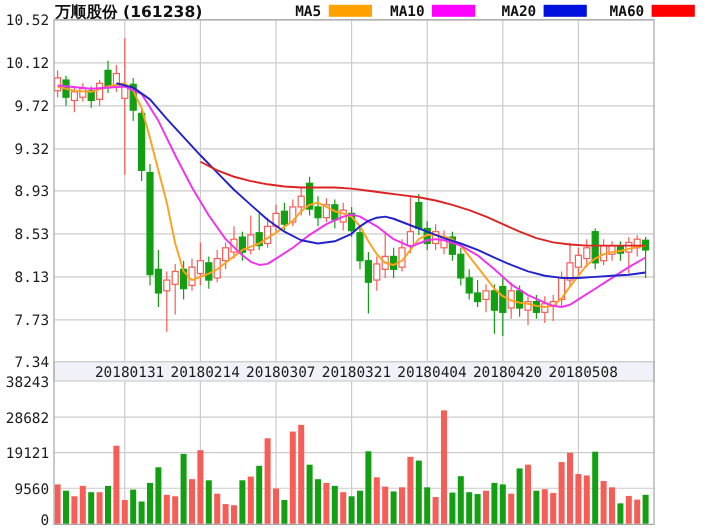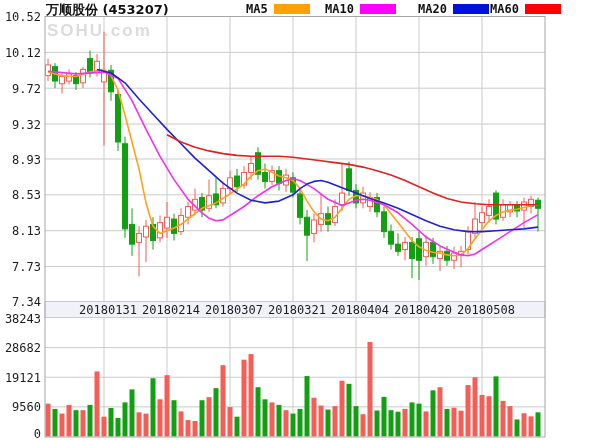--- a/index.html
+++ b/index.html
@@ -6,30 +6,29 @@
   #app{position:relative;width:600px;height:440px;background:#ffffff;overflow:hidden;
        font-family:"Liberation Sans",sans-serif;}
   .title{position:absolute;left:46px;top:1px;font-size:13px;font-weight:bold;color:#111;
          font-family:"DejaVu Sans",sans-serif;white-space:nowrap;}
   .watermark{position:absolute;left:47px;top:21px;font-size:17px;font-weight:bold;
          color:#dcdcdc;letter-spacing:2px;font-family:"Liberation Sans",sans-serif;z-index:3;}
   .legend-item{position:absolute;top:2px;height:13px;display:flex;align-items:center;padding-left:20px;}
   .legend-label{font-size:12px;font-weight:bold;color:#111;
          font-family:"DejaVu Sans Mono",monospace;margin-right:6px;}
   .legend-swatch{display:inline-block;width:36px;height:10px;background:#ccc;}
-  #li-ma5{left:226px;} #li-ma10{left:305px;} #li-ma20{left:390px;margin-left:8px;} #li-ma60{left:470px;}
+  #li-ma5{left:226px;} #li-ma10{left:305px;} #li-ma20{left:390px;margin-left:8px;} #li-ma60{left:488px;}
   svg{position:absolute;left:0;top:0;}
   text{font-family:"DejaVu Sans Mono",monospace;font-size:12px;fill:#1c1c1c;}
 </style>
 </head>
 <body>
 
 <div id="app">
-  <div class="title">万顺股份 (453207)</div>
-  <div class="watermark">SOHU.com</div>
+  <div class="title">万顺股份 (161238)</div>
 
   <div class="legend-item" id="li-ma5">
     <span class="legend-label">MA5</span>
     <span class="legend-swatch" style="background: rgb(255, 162, 0);"></span>
   </div>
   <div class="legend-item" id="li-ma10">
     <span class="legend-label">MA10</span>
     <span class="legend-swatch" style="background: rgb(255, 0, 255);"></span>
   </div>
   <div class="legend-item" id="li-ma20">

